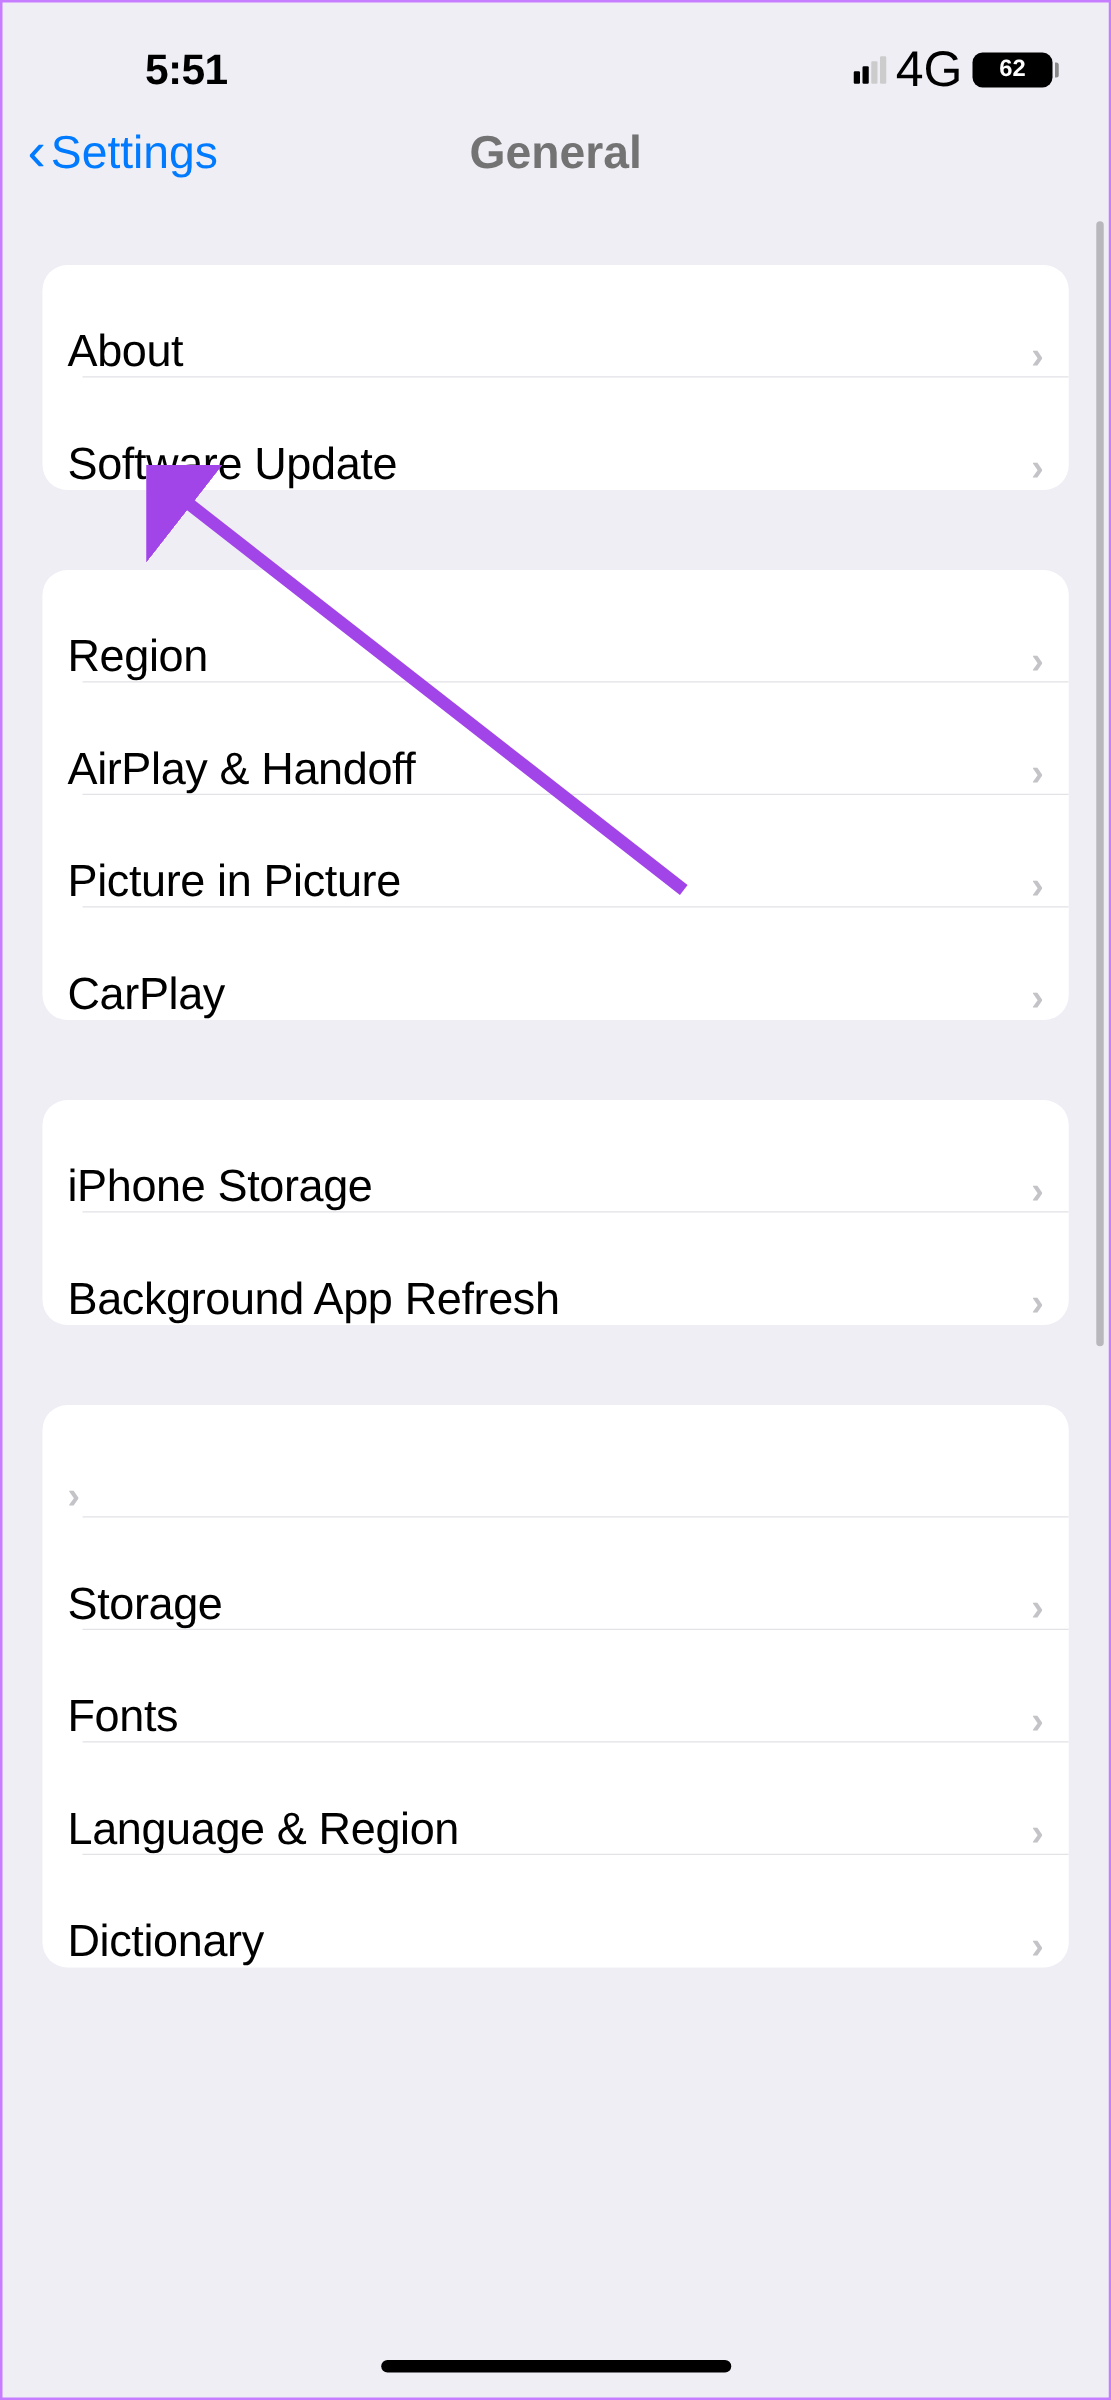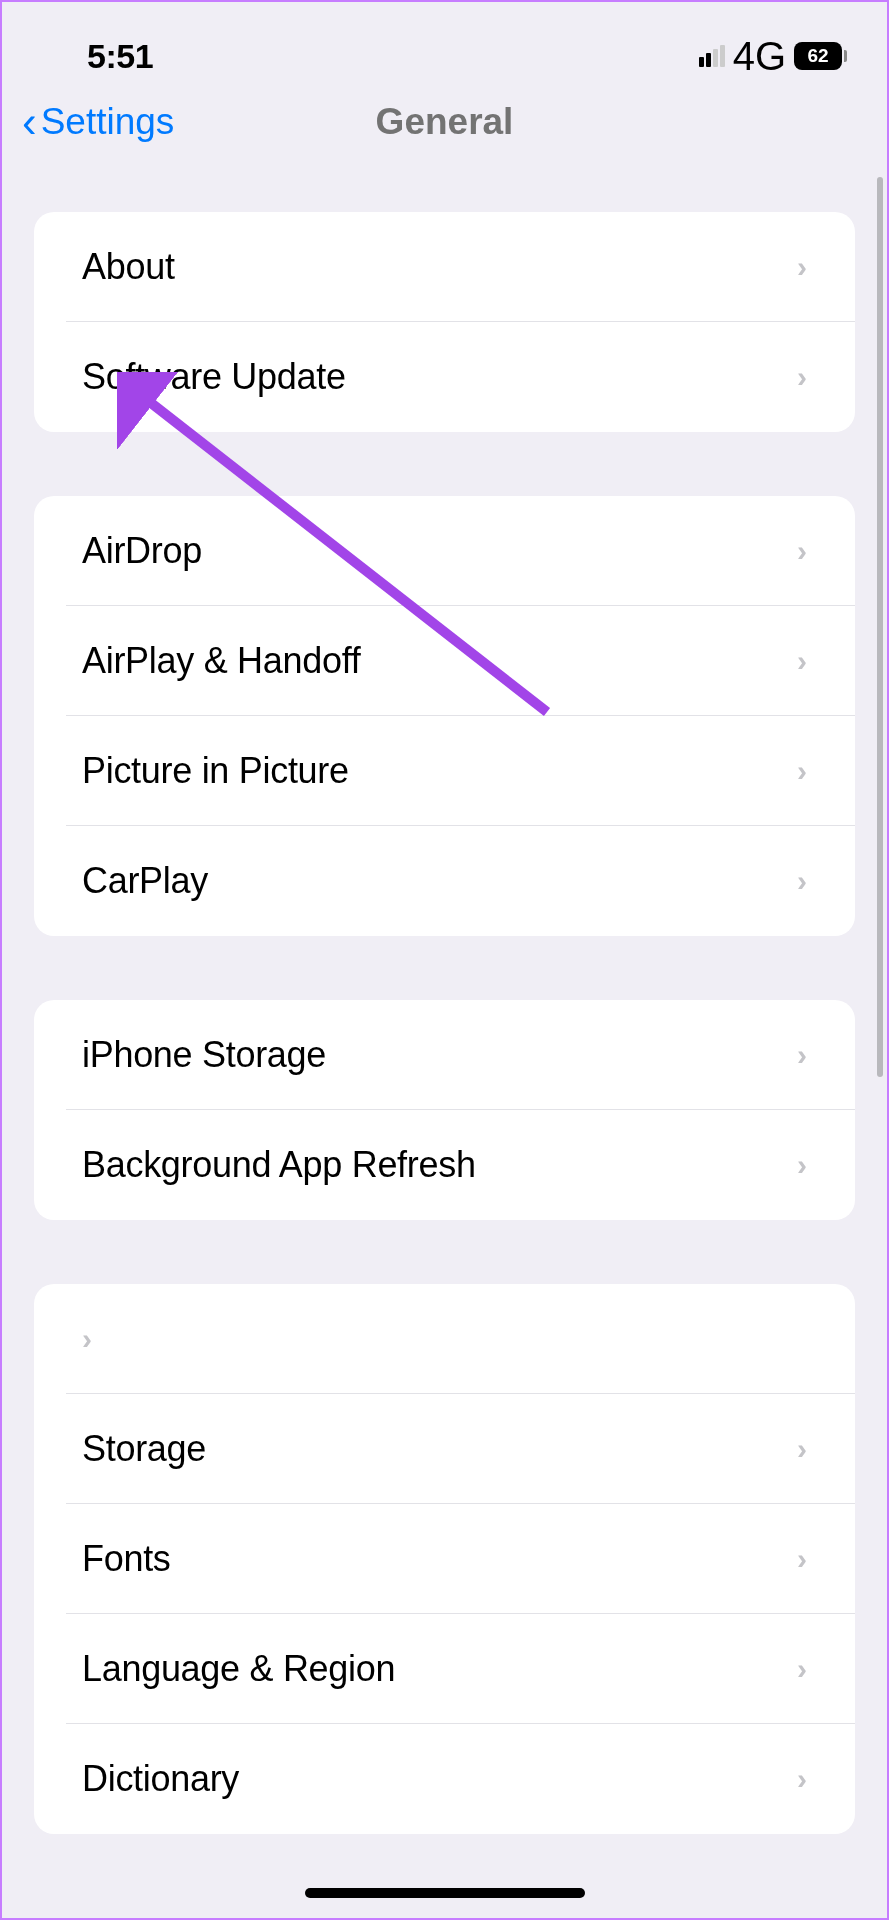--- a/index.html
+++ b/index.html
@@ -14,21 +14,21 @@
       background: #f0eef5;
       font-family: -apple-system, BlinkMacSystemFont, "Helvetica Neue", sans-serif;
       position: relative;
       border: 2px solid #c77dff;
       overflow: hidden;
     }
     .status-bar {
       display: flex;
       justify-content: space-between;
       align-items: center;
-      padding: 28px 40px 0 85px;
+      padding: 28px 40px 0 114px;
       height: 80px;
     }
     .status-time {
       font-size: 34px;
       font-weight: 600;
       color: #000;
       letter-spacing: -0.5px;
     }
     .status-right {
       display: flex;
@@ -53,21 +53,21 @@
     .network-label {
       font-size: 40px;
       font-weight: 500;
       color: #000;
     }
     .battery {
       display: flex;
       align-items: center;
     }
     .battery-body {
-      width: 48px;
+      width: 64px;
       height: 28px;
       background: #000;
       border-radius: 8px;
       display: flex;
       align-items: center;
       justify-content: center;
       color: #fff;
       font-size: 19px;
       font-weight: 600;
     }
@@ -111,24 +111,24 @@
       padding: 40px 32px 0 32px;
     }
     .section {
       background: #fff;
       border-radius: 20px;
       margin-bottom: 64px;
       overflow: hidden;
     }
     .row {
       display: flex;
-      align-items: center;
+      align-items: flex-end;
       justify-content: space-between;
-      padding: 0 48px;
-      height: 110px;
+      padding: 0 20px;
+      height: 90px;
       cursor: pointer;
       position: relative;
     }
     .row:not(:last-child)::after {
       content: "";
       position: absolute;
       left: 32px;
       right: 0;
       bottom: 0;
       height: 1px;
@@ -207,21 +207,21 @@
       <span class="chevron">›</span>
     </div>
     <div class="row">
       <span class="row-label">Software Update</span>
       <span class="chevron">›</span>
     </div>
   </div>
 
   <div class="section">
     <div class="row">
-      <span class="row-label">AirDrop</span>
+      <span class="row-label">Region</span>
       <span class="chevron">›</span>
     </div>
     <div class="row">
       <span class="row-label">AirPlay &amp; Handoff</span>
       <span class="chevron">›</span>
     </div>
     <div class="row">
       <span class="row-label">Picture in Picture</span>
       <span class="chevron">›</span>
     </div>

